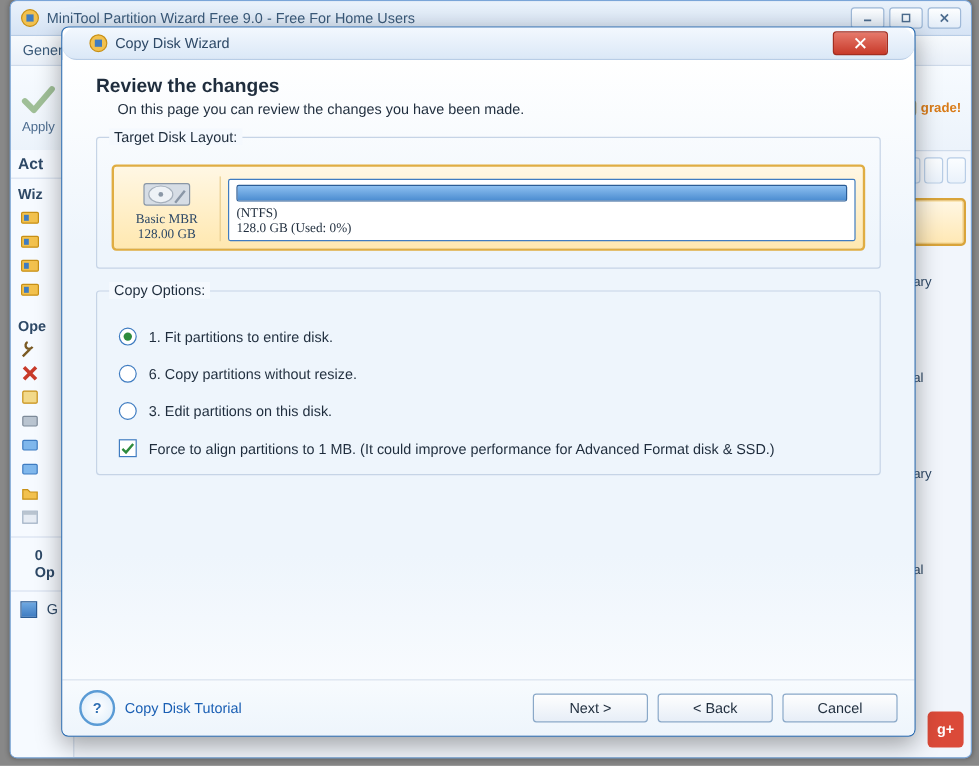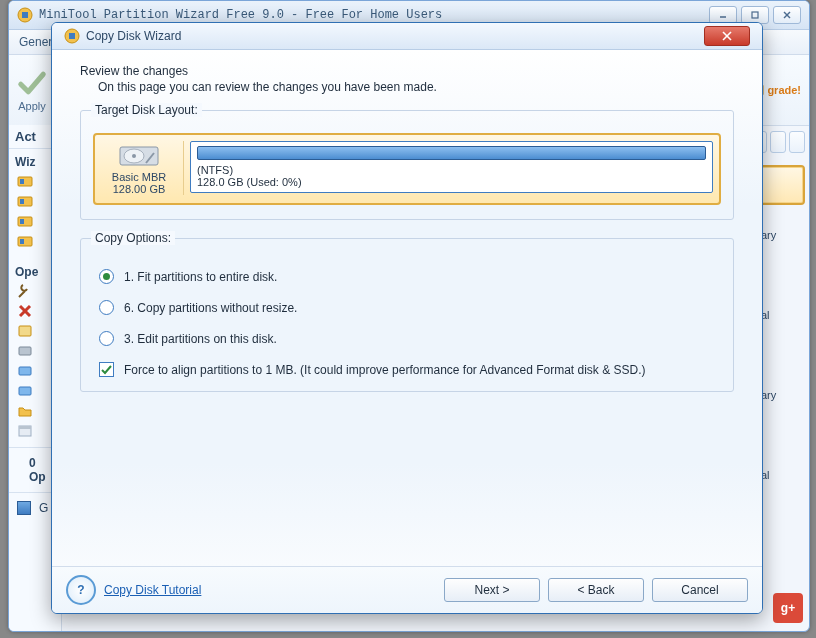--- a/index.html
+++ b/index.html
@@ -27,21 +27,20 @@
     box-shadow: 0 0 4px rgba(0,0,0,0.3);
     overflow: hidden;
   }
   .main-titlebar {
     height: 28px;
     background: linear-gradient(#eaf2fb, #d6e4f5);
     display: flex;
     align-items: center;
     padding: 0 8px;
     border-bottom: 1px solid #b8cde6;
-    font-family: Liberation Mono, monospace;
   }
   .main-titlebar .app-icon {
     width: 16px; height: 16px;
     margin-right: 6px;
   }
   .main-title-text {
     color: #3a5a7a;
     font-size: 12px;
     flex: 1;
   }
@@ -179,58 +178,58 @@
     border:1px solid #2f6fb3;
     border-radius:6px;
     box-shadow:0 6px 20px rgba(0,0,0,0.35);
     overflow:hidden;
     display:flex;flex-direction:column;
   }
   .dlg-titlebar{
     height:26px;
     background:linear-gradient(#f3f8fe,#dbe8f7);
     border-bottom:1px solid #b8cde6;
-    display:flex;align-items:center;padding:0 12px;
+    display:flex;align-items:center;padding:0 22px;border-radius:12px;
   }
   .dlg-titlebar .t{
     color:#2d4866;font-size:12px;margin-left:6px;flex:1;
   }
   .dlg-close{
     width:44px;height:18px;border-radius:3px;
     background:linear-gradient(#e67a6c,#c83a2a);
     border:1px solid #a22e21;color:#fff;display:flex;align-items:center;justify-content:center;
   }
   .dlg-close svg{width:10px;height:10px;}
 
   .dlg-body{
     flex:1;
     background:linear-gradient(#ffffff,#eef5fc 30%, #eef5fc 80%, #f8fbfe);
     padding:14px 28px 0 28px;
     position:relative;
   }
-  .review-title{font-weight:normal;color:#1f2d3d;font-size:12px;}
+  .review-title{font-weight:bold;color:#1f2d3d;font-size:16px;}
   .review-sub{color:#1f2d3d;font-size:12px;margin:2px 0 0 18px;}
 
   .frame{
     border:1px solid #c6d4e6;
     border-radius:3px;
     margin-top:16px;
     padding:22px 12px 14px;
     position:relative;
   }
   .frame .legend{
     position:absolute;top:-8px;left:10px;background:linear-gradient(#f5f9fe,#f5f9fe);padding:0 4px;
     color:#1f2d3d;font-size:12px;
   }
 
   .target-row{
-    display:flex;align-items:flex-start;gap:6px;
+    display:flex;align-items:flex-end;gap:6px;
     border:2px solid #e0ad42;border-radius:4px;
     background:linear-gradient(#fff7e4,#ffe8b0);
-    padding:6px;min-height:56px;
+    padding:6px;min-height:56px;font-family:Liberation Serif, serif;
   }
   .disk-thumb{
     width:76px;display:flex;flex-direction:column;align-items:center;justify-content:center;
     border-right:1px solid #e8cd8e;padding-right:6px;
   }
   .disk-thumb svg{width:42px;height:28px;}
   .disk-thumb .l1{font-size:11px;color:#2d4866;margin-top:2px;}
   .disk-thumb .l2{font-size:11px;color:#2d4866;}
   .part-box{
     flex:1;border:1px solid #3f7cc1;border-radius:2px;background:#fff;padding:4px 6px;
@@ -261,21 +260,21 @@
     height:46px;border-top:1px solid #d2ddec;
     background:linear-gradient(#f7fbfe,#eef5fc);
     display:flex;align-items:center;padding:0 14px;
   }
   .help-circ{
     width:26px;height:26px;border-radius:50%;border:2px solid #5a9bd5;
     display:flex;align-items:center;justify-content:center;color:#2f6fb3;font-weight:bold;
     background:radial-gradient(#fff,#dcecfa);
     margin-right:8px;
   }
-  .help-link{color:#1a5fb4;text-decoration:underline;cursor:pointer;}
+  .help-link{color:#1a5fb4;cursor:pointer;}
   .dlg-footer .sp{flex:1;}
   .btn{
     min-width:74px;height:22px;border:1px solid #8aa8c8;border-radius:3px;
     background:linear-gradient(#fefefe,#e7eef7);
     color:#1f2d3d;font-size:12px;margin-left:8px;
     display:flex;align-items:center;justify-content:center;padding:0 10px;
   }
 
   .tiny-icon{width:16px;height:16px;}
 </style>

